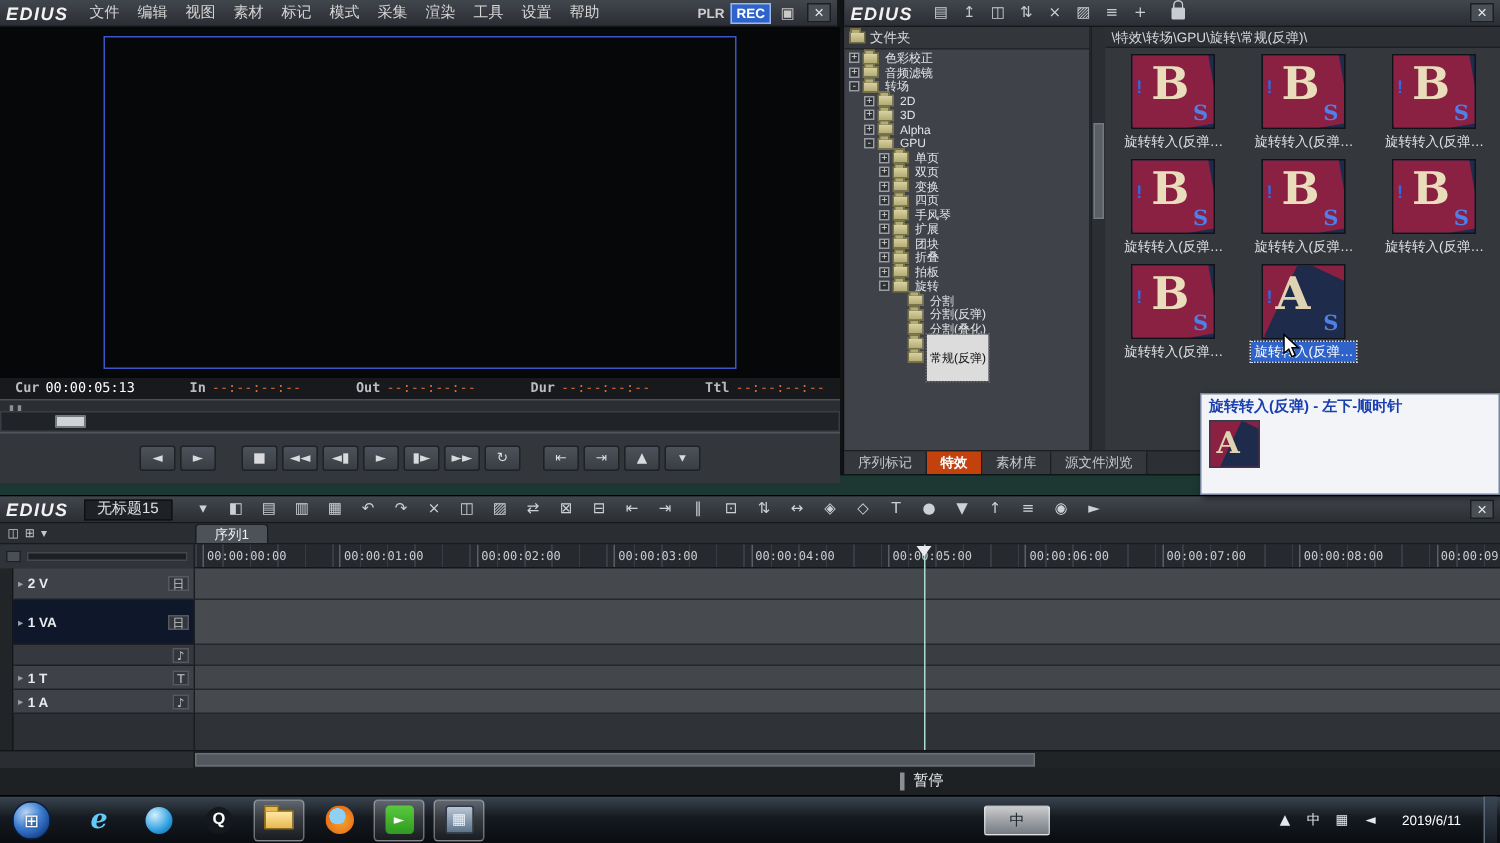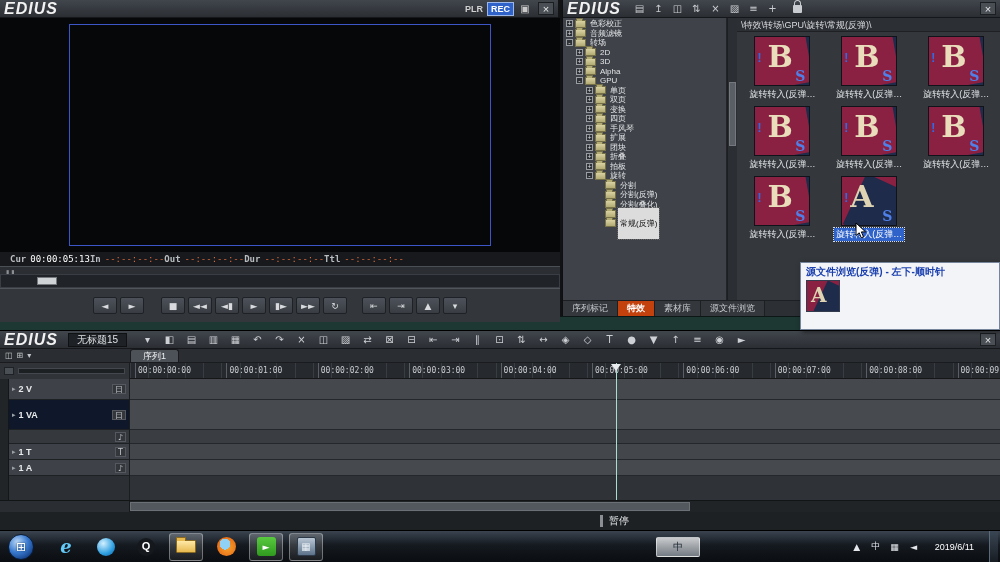--- a/index.html
+++ b/index.html
@@ -3,36 +3,36 @@
 <meta charset="utf-8">
 <style>
   *{margin:0;padding:0;box-sizing:border-box}
   html,body{width:1000px;height:562px;overflow:hidden;background:#000;
     font-family:"Liberation Sans",sans-serif;}
   #stage{position:relative;width:1000px;height:562px;background:#101214}
 
   
   .titlebar{height:18px;display:flex;align-items:center;gap:2px;
     background:linear-gradient(#41464d,#2b2e33);border-bottom:1px solid #15171a;padding:0 4px}
-  .logo{font-weight:bold;font-style:italic;color:#f2f2f2;font-size:16px;letter-spacing:1px;margin-right:6px}
+  .logo{font-weight:bold;font-style:italic;color:#f2f2f2;font-size:12px;letter-spacing:1px;margin-right:6px}
   .close-btn{margin-left:2px;color:#e8e8e8;font-size:11px;width:16px;height:13px;line-height:12px;
     text-align:center;background:#4a4f55;border:1px solid #1c1f22}
 
   
   .win-monitor{position:absolute;left:0;top:0;width:560px;height:322px;background:#33373c;border-right:2px solid #121416}
   .menus{display:flex}
   .menu-item{color:#d6d6d6;font-size:10px;padding:0 6px;line-height:18px;white-space:nowrap}
   .tb-right{margin-left:auto;display:flex;align-items:center;gap:4px}
   .plr{color:#cfcfcf;font-size:9px;font-weight:bold}
   .rec{background:#2f63c9;color:#fff;font-size:9px;font-weight:bold;padding:0 3px;line-height:12px;border:1px solid #9db8e8}
   .tb-icon{color:#c9c9c9;font-size:10px;width:14px;text-align:center}
   .preview{position:absolute;left:0;top:18px;width:560px;height:234px;background:#060708}
   .frame-border{position:absolute;left:69px;top:6px;width:422px;height:222px;border:1px solid #3c56c8}
   .tc-bar{position:absolute;left:0;top:252px;width:560px;height:14px;background:#17191c;display:flex;
-    align-items:center;justify-content:flex-start;font-family:"DejaVu Sans Mono",monospace;font-size:9px;padding:0 10px}
+    align-items:center;justify-content:space-between;font-family:"DejaVu Sans Mono",monospace;font-size:9px;padding:0 10px}
   .tc-group{display:flex;gap:4px;white-space:nowrap}
   .tc-label{color:#b9bcc0;font-weight:bold}
   .tc-val{color:#ffffff}
   .tc-unset{color:#d86a3a}
   .sub-strip{position:absolute;left:0;top:266px;width:560px;height:8px;background:#2b2e33;border-top:1px solid #4a4f55}
   .sub-marks{position:absolute;left:6px;top:1px;color:#8b9095;font-size:6px;letter-spacing:2px}
   .pos-slider{position:absolute;left:0;top:274px;width:560px;height:14px;background:#202327;border:1px solid #3a3e44}
   .pos-handle{position:absolute;left:36px;top:2px;width:20px;height:8px;background:#d0d3d6;border:1px solid #74797e}
   .transport{position:absolute;left:0;top:288px;width:560px;height:34px;background:#33373c;
     border-top:1px solid #50555b;display:flex;align-items:center;justify-content:center;gap:3px}
@@ -196,20 +196,44 @@
 </head>
 <body>
 
 <div id="stage">
 
   <div class="desktop-band"></div>
 
   <div class="win-monitor">
     <div class="titlebar">
       <span class="logo">EDIUS</span>
+      <div class="menus">
+
+          <span class="menu-item">文件</span>
+
+          <span class="menu-item">编辑</span>
+
+          <span class="menu-item">视图</span>
+
+          <span class="menu-item">素材</span>
+
+          <span class="menu-item">标记</span>
+
+          <span class="menu-item">模式</span>
+
+          <span class="menu-item">采集</span>
+
+          <span class="menu-item">渲染</span>
+
+          <span class="menu-item">工具</span>
+
+          <span class="menu-item">设置</span>
+
+          <span class="menu-item">帮助</span>
+        </div>
       <div class="tb-right">
         <span class="plr">PLR</span>
         <span class="rec">REC</span>
         <span class="tb-icon">▣</span>
         <span class="close-btn">×</span>
       </div>
     </div>
     <div class="preview">
       <div class="frame-border"></div>
     </div>
@@ -293,20 +317,24 @@
           <span class="pal-icon" title="add-icon">+</span>
         </div>
       <span class="lock-shape"></span>
       <div class="tb-right">
         <span class="close-btn">×</span>
       </div>
     </div>
 
     <div class="palette-body">
       <div class="tree-panel">
+        <div class="tree-head">
+          <span class="folder-ico"></span>
+          <span>文件夹</span>
+        </div>
         <div class="tree-rows">
 
             <div class="tree-row" data-level="0" data-has="true">
               <span class="exp">+</span>
               <span class="folder-ico"></span>
               <span class="tree-label">色彩校正</span>
             </div>
 
             <div class="tree-row" data-level="0" data-has="true">
               <span class="exp">+</span>
@@ -525,21 +553,21 @@
 
         <div class="ptab" data-active="true">特效</div>
 
         <div class="ptab" data-active="false">素材库</div>
 
         <div class="ptab" data-active="false">源文件浏览</div>
       </div>
   </div>
 
   <div class="tooltip">
-    <div class="tt-title">源文件浏览(反弹) - 左下-顺时针</div>
+    <div class="tt-title">旋转转入(反弹) - 左下-顺时针</div>
     <div class="tt-body">
       <div class="tt-thumb">
         <span class="tt-letter">A</span>
       </div>
     </div>
   </div>
 
   <div class="win-timeline">
     <div class="titlebar">
       <span class="logo">EDIUS</span>

